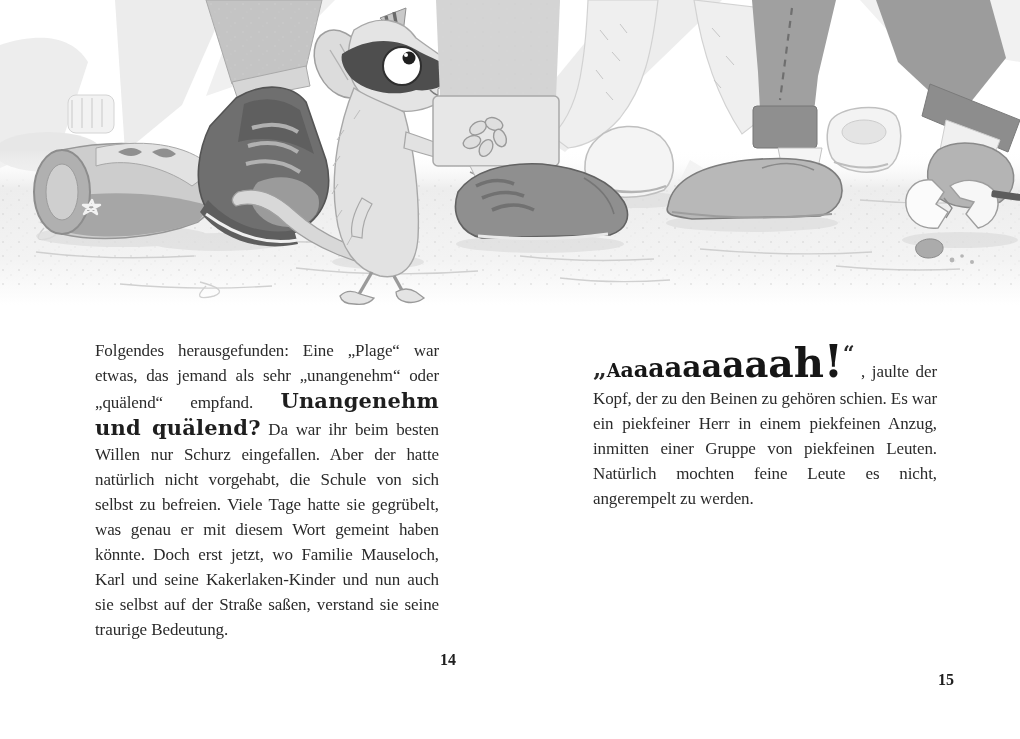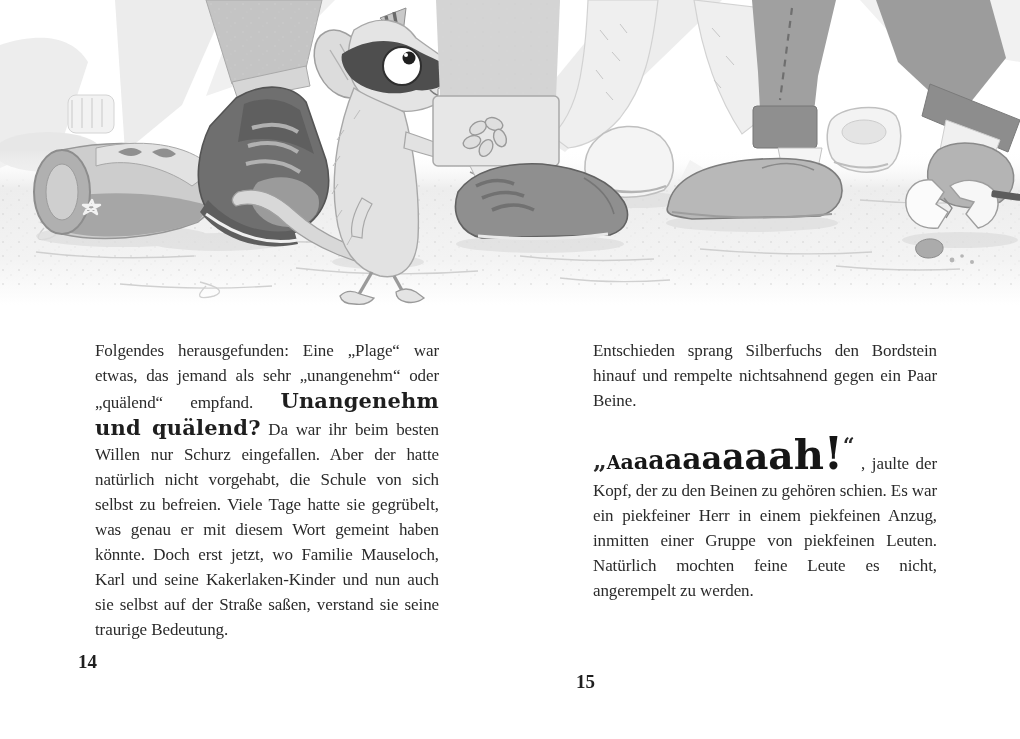--- a/index.html
+++ b/index.html
@@ -52,24 +52,24 @@
     font-weight:700;
     font-size:20px;
     vertical-align:17px;
     line-height:30px;
   }
 
   .page-num {
     position:absolute;
     top:651px;
     width:378px;
-    text-align:left;
+    text-align:right;
     font-family:"Liberation Serif", serif;
     font-weight:700;
-    font-size:19px;
+    font-size:16px;
     color:#1f1f1f;
   }
   #num-left  { left:78px; }
   #num-right { left:576px;margin-top:20px; }
 </style>
 </head>
 <body>
 
 <svg class="illustration" width="1020" height="312" viewBox="0 0 1020 312" aria-hidden="false">
   <title>Grayscale pencil illustration: a startled rat with a dark bandit mask around its wide white eye stands upright on a sidewalk, squeezed between the walking legs and shoes of pedestrians. A toppled star-print sneaker lies on the left, a dark high-top sneaker steps on the rat's tail, cuffed trouser legs and bare legs stride past, a flat grey shoe and slippers walk by, and on the right a grey shoe crushes a broken white eggshell next to a small stick and pebbles.</title>
@@ -286,18 +286,17 @@
     </g>
     <path d="M584,178 q24,14 30,36" stroke="#767676" stroke-width="1.6" fill="none"></path>
     <path d="M478,236 q70,6 130,-2" stroke="#e9e9e9" stroke-width="3" fill="none"></path>
   </g>
 </svg>
 
 <div class="text-col" id="left-col">
     <p><span class="body-seg">Folgendes herausgefunden: Eine „Plage“ war etwas, das jemand als sehr „unangenehm“ oder „quälend“ empfand. </span><span class="display">Unangenehm und quälend?</span><span class="body-seg"> Da war ihr beim besten Willen nur Schurz eingefallen. Aber der hatte natürlich nicht vorgehabt, die Schule von sich selbst zu befreien. Viele Tage hatte sie gegrübelt, was genau er mit diesem Wort gemeint haben könnte. Doch erst jetzt, wo Familie Mauseloch, Karl und seine Kakerlaken-Kinder und nun auch sie selbst auf der Straße saßen, verstand sie seine traurige Bedeutung.</span></p>
   </div>
 <div class="text-col" id="right-col">
-    <p><span class="body-seg">Entschieden sprang Silberfuchs den Bordstein hinauf und rempelte nichtsahnend gegen ein Paar Beine.</span></p>
     <p><span class="q-open">„</span><span class="scream" style="font-size: 18px;">A</span><span class="scream" style="font-size: 20.4px;">a</span><span class="scream" style="font-size: 22.7px;">a</span><span class="scream" style="font-size: 25.1px;">a</span><span class="scream" style="font-size: 27.5px;">a</span><span class="scream" style="font-size: 29.8px;">a</span><span class="scream" style="font-size: 32.2px;">a</span><span class="scream" style="font-size: 34.5px;">a</span><span class="scream" style="font-size: 36.9px;">a</span><span class="scream" style="font-size: 39.3px;">a</span><span class="scream" style="font-size: 41.6px;">h</span><span class="scream" style="font-size: 44px;">!</span><span class="q-close">“</span><span class="body-seg"> , jaulte der Kopf, der zu den Beinen zu gehören schien. Es war ein piekfeiner Herr in einem piekfeinen Anzug, inmitten einer Gruppe von piekfeinen Leuten. Natürlich mochten feine Leute es nicht, angerempelt zu werden.</span></p>
   </div>
 
 <div class="page-num" id="num-left">14</div>
 <div class="page-num" id="num-right">15</div>
 
 </body></html>

